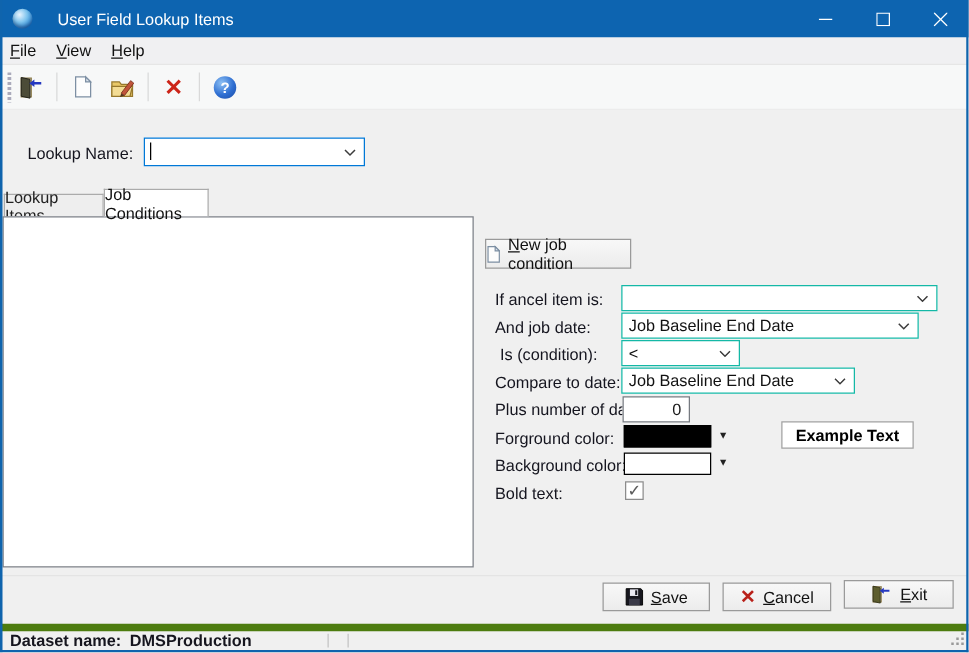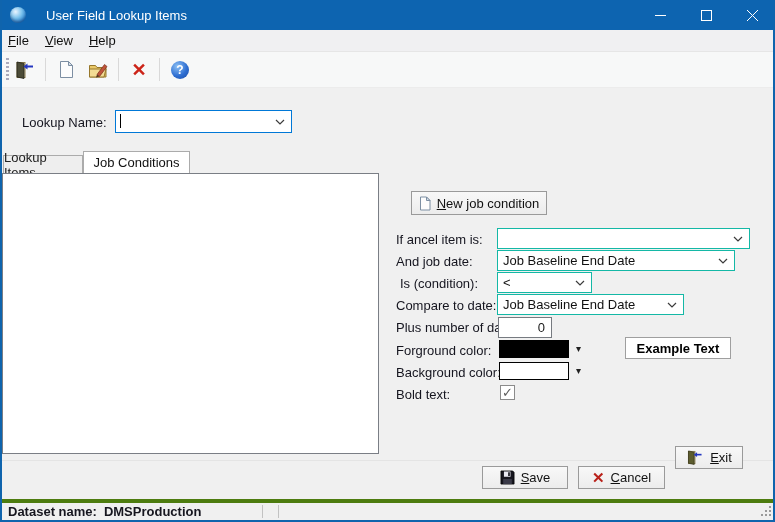--- a/index.html
+++ b/index.html
@@ -88,21 +88,21 @@
   }
   .checkbox {
     position:absolute; width:15px; height:15px; background:#fff; border:1px solid #8b8b8b;
     display:flex; align-items:center; justify-content:center;
   }
   .checkbox span { font-size:13px; color:#5c5c5c; line-height:1; margin-top:-1px; }
   .divider { position:absolute; left:0; top:460px; width:775px; height:1px; background:#e4e4e4; }
   
   .statusbar {
     position:absolute; left:0; top:499px; width:775px; height:21px;
-    background:#f0f0f0; border-top:4px solid #4d7c0f; display:flex; align-items:center;
+    background:#f0f0f0; border-top:6px solid #4d7c0f; display:flex; align-items:center;
   }
   .status-text { margin-left:8px; font-weight:700; font-size:13px; color:#16161f; }
   .status-text .val { margin-left:7px; }
   .sb-sep { position:absolute; top:2px; bottom:2px; width:1px; background:#c2c2c2; }
   .resize-grip { position:absolute; right:4px; bottom:4px; width:12px; height:12px; }
   .resize-grip i { position:absolute; width:2px; height:2px; background:#9a9a9a; }
 </style>
 </head>
 <body>
 
@@ -177,27 +177,27 @@
     <span class="caret"></span>
     <span></span>
     <svg class="chev" width="10" height="6">
         <polyline points="1,1 5,5 9,1" fill="none" stroke="#3c3c3c" stroke-width="1.2"></polyline>
       </svg>
   </div>
 
   <div class="tab tab-inactive" style="left:3px; top:155px; width:80px; height:18px;">
     <span>Lookup Items</span>
   </div>
-  <div class="tab tab-active" style="left:83px; top:151px; width:107px; height:22px;">
+  <div class="tab tab-active" style="left:83px; top:151px; width:84px; height:22px;">
     <span>Job Conditions</span>
   </div>
 
   <div class="listbox" style="left:2px; top:173px; width:377px; height:281px;"></div>
 
-  <div class="btn" style="left:411px; top:191px; width:136px; height:24px;">
+  <div class="btn" style="left:388px; top:191px; width:117px; height:24px;">
     <svg width="12" height="15" viewBox="0 0 12 15">
       <path d="M1.5 1 h6 l3.5 3.5 v9.5 h-9.5 z" fill="#fdfdfd" stroke="#7d8fa3" stroke-width="1"></path>
       <path d="M7.5 1 l3.5 3.5 h-3.5 z" fill="#d9e2ec" stroke="#7d8fa3" stroke-width="1"></path>
     </svg>
     <span><span class="ak">N</span><span>ew job condition</span></span>
   </div>
 
   <div class="lbl" style="left:396px; top:232px;">If ancel item is:</div>
   <div class="combo" style="left:497px; top:228px; width:253px; height:21px;">
     <span></span>
@@ -257,21 +257,21 @@
       <rect x="4.2" y="1.6" width="7" height="5.6" fill="#e9e9f2"></rect>
       <rect x="8.7" y="2.4" width="1.8" height="4" fill="#16161e"></rect>
       <rect x="3.4" y="9.6" width="9.2" height="5.4" fill="#3a3a48"></rect>
     </svg>
     <span><span class="ak">S</span><span>ave</span></span>
   </div>
   <div class="btn" style="left:578px; top:466px; width:87px; height:23px;">
     <span class="btn-x">✕</span>
     <span><span class="ak">C</span><span>ancel</span></span>
   </div>
-  <div class="btn" style="left:675px; top:446px; width:68px; height:23px;">
+  <div class="btn" style="left:675px; top:464px; width:88px; height:23px;">
     <svg width="18" height="17" viewBox="0 0 22 20">
       <rect x="3" y="2.5" width="8" height="15" fill="#efe7cf" stroke="#8a7a4a" stroke-width="1"></rect>
       <polygon points="3,2 10,3.5 10,18.5 3,17" fill="#5d5d2e" stroke="#2c2c14" stroke-width="0.8"></polygon>
       <line x1="19" y1="6.5" x2="13" y2="6.5" stroke="#2437c0" stroke-width="2"></line>
       <polygon points="13.5,3.5 13.5,9.5 9.5,6.5" fill="#2437c0"></polygon>
     </svg>
     <span><span class="ak">E</span><span>xit</span></span>
   </div>
 
   <div class="statusbar">

